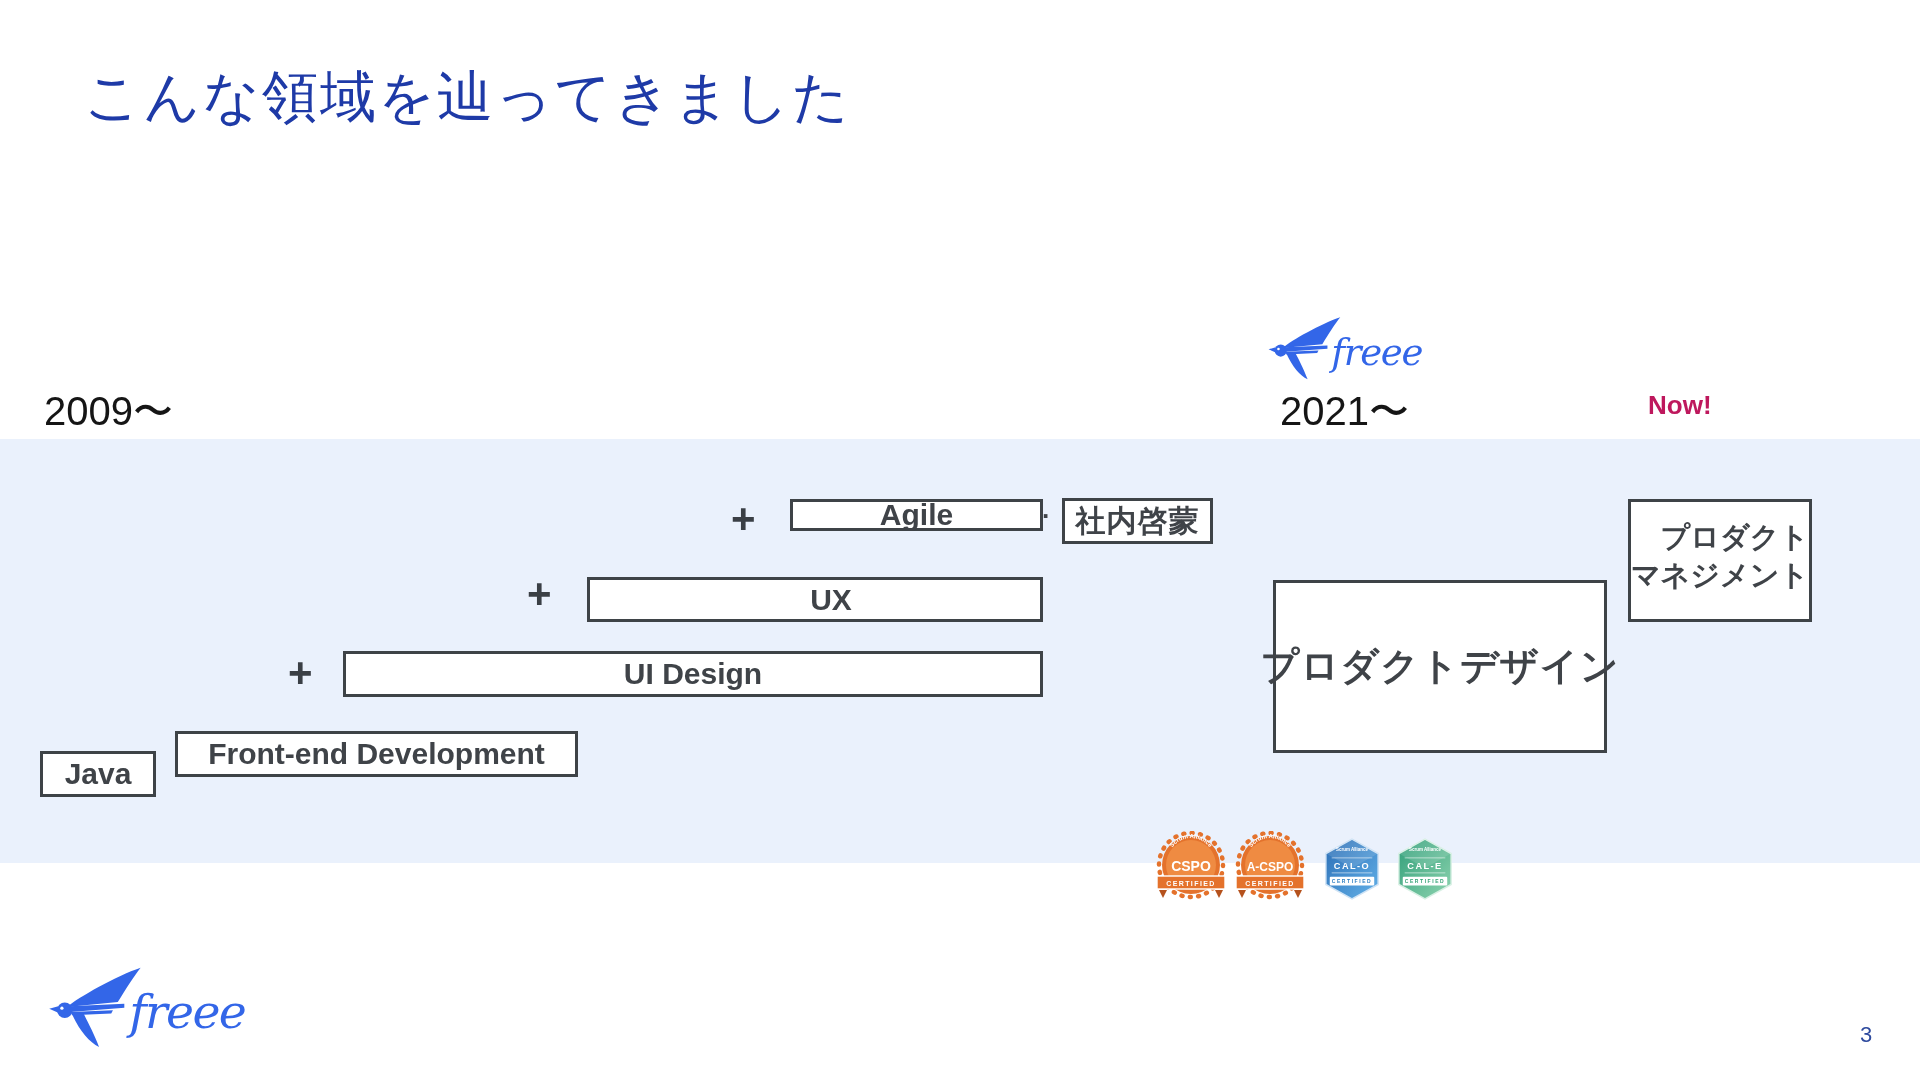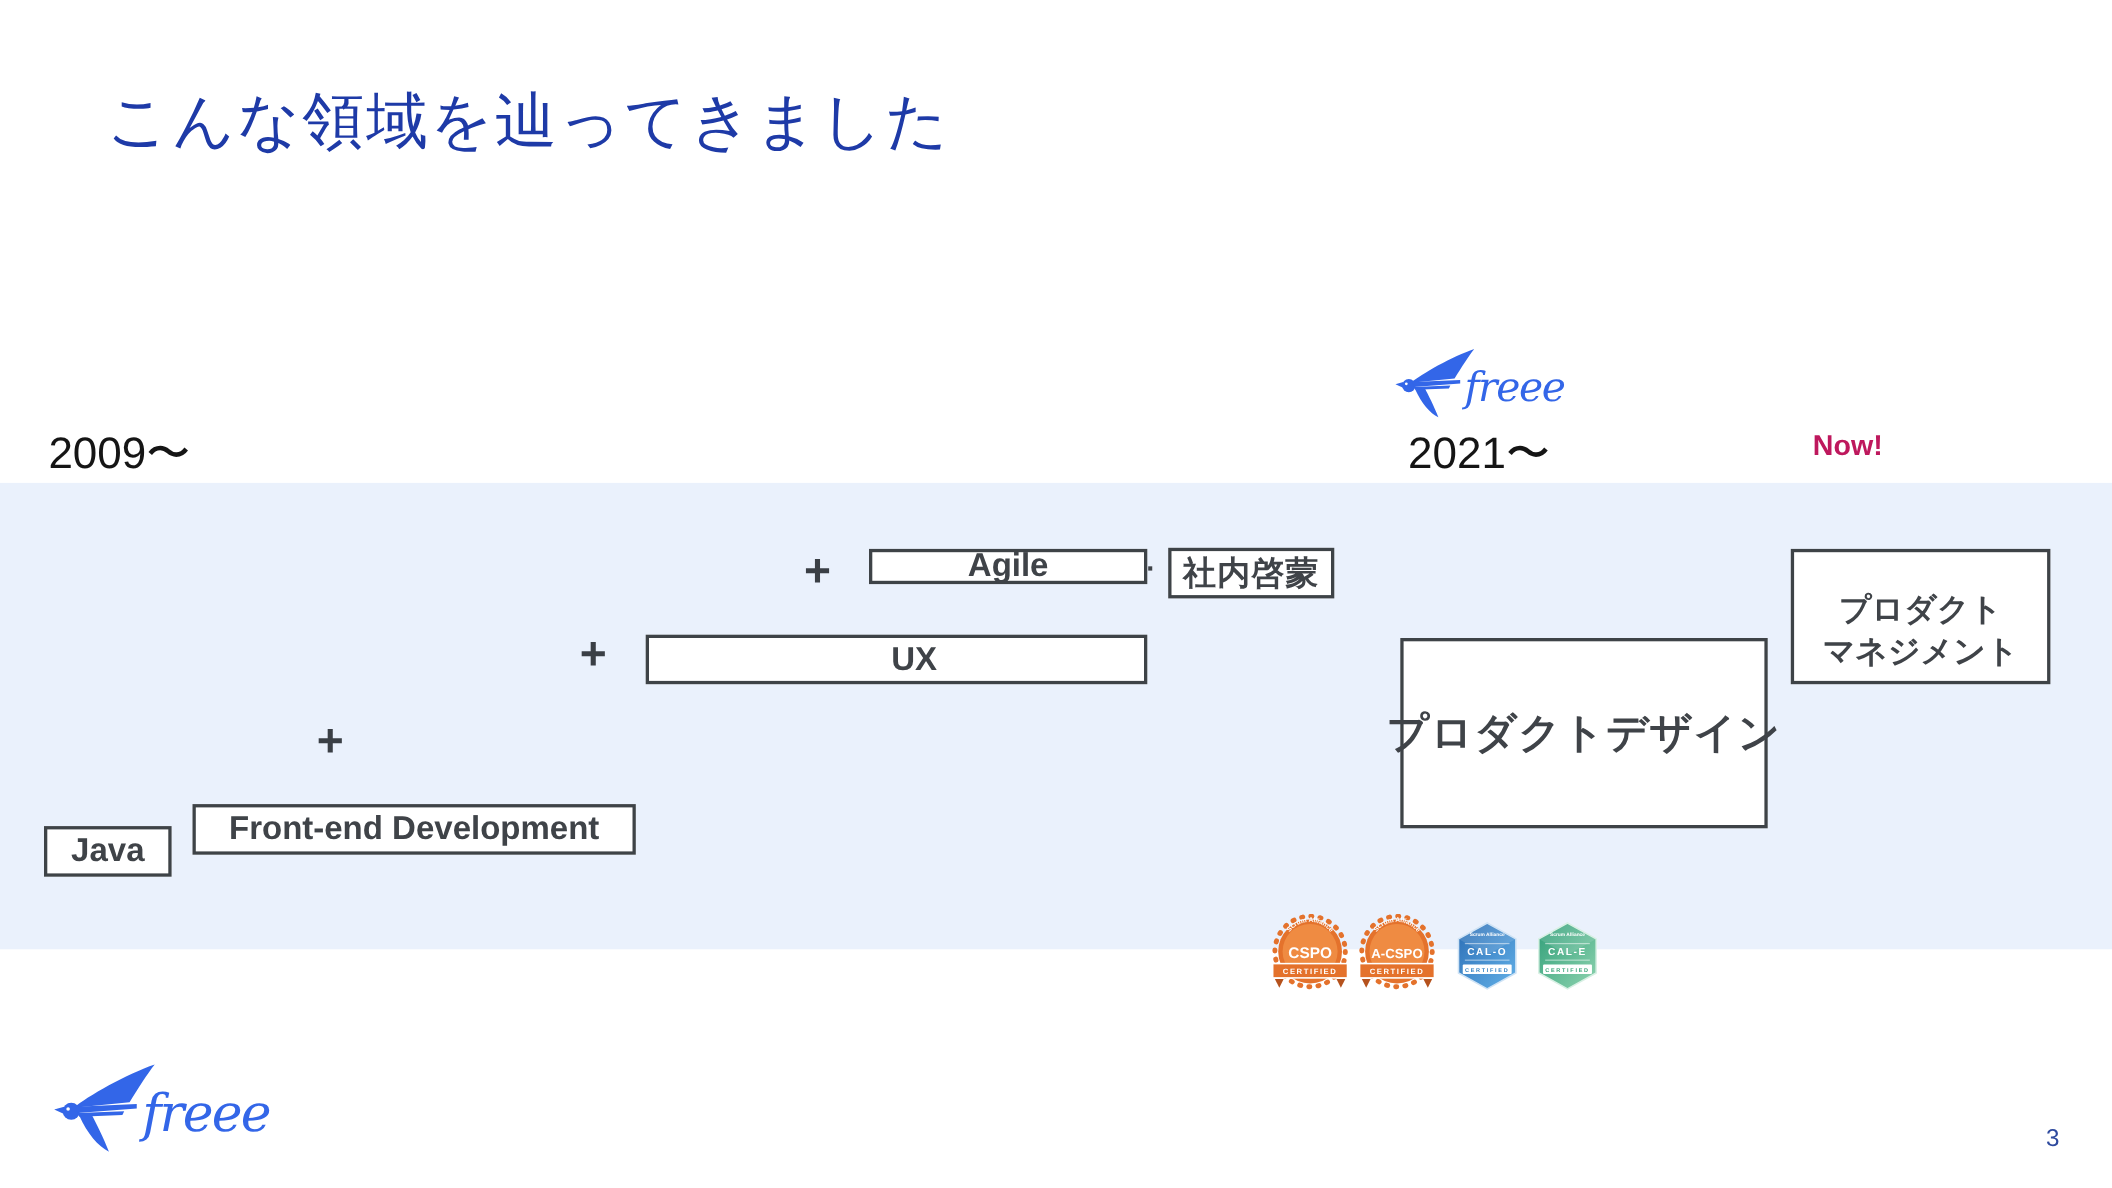--- a/index.html
+++ b/index.html
@@ -1,37 +1,37 @@
 <!DOCTYPE html>
 <html><head>
 <meta charset="utf-8">
 <style>
   html,body{margin:0;padding:0;background:#fff;}
   .slide{position:relative;width:1920px;height:1080px;background:#ffffff;overflow:hidden;
          font-family:"Liberation Sans",sans-serif;}
   .band{position:absolute;left:0;top:439px;width:1920px;height:424px;background:#eaf1fc;}
-  .title{position:absolute;left:84px;top:60px;margin:13px;font-size:56px;font-weight:500;
+  .title{position:absolute;left:84px;top:60px;margin:0;font-size:56px;font-weight:500;
          color:#1e3aa7;letter-spacing:2px;white-space:nowrap;}
   .era{position:absolute;font-size:40px;color:#151515;font-weight:400;white-space:nowrap;}
   .era-left{left:44px;top:384px;}
   .era-mid{left:1280px;top:384px;}
   .now{position:absolute;left:1648px;top:390px;font-size:26px;font-weight:700;color:#be185d;}
   .plus{position:absolute;font-size:42px;font-weight:800;color:#3a3f45;line-height:1;}
   .box{position:absolute;box-sizing:border-box;background:#ffffff;border:3px solid #3e4347;
        display:flex;align-items:center;justify-content:center;font-weight:700;color:#3f4348;
        white-space:nowrap;}
   .box-agile{left:790px;top:499px;width:253px;height:32px;font-size:30px;}
   .box-shanai{left:1062px;top:498px;width:151px;height:46px;font-size:30px;letter-spacing:1px;}
   .box-ux{left:587px;top:577px;width:456px;height:45px;font-size:30px;padding-left:32px;}
   .box-ui{left:343px;top:651px;width:700px;height:46px;font-size:30px;}
   .box-java{left:40px;top:731px;width:116px;height:46px;font-size:30px;margin-top:20px;}
   .box-fed{left:175px;top:731px;width:403px;height:46px;font-size:30px;}
   .box-pd{left:1273px;top:580px;width:334px;height:173px;font-size:38px;letter-spacing:1px;}
-  .box-pm{left:1628px;top:499px;width:236px;height:123px;font-size:29px;
-          flex-direction:column;justify-content:flex-start;padding-top:34px;line-height:1.32;}
+  .box-pm{left:1628px;top:499px;width:184px;height:123px;font-size:29px;
+          flex-direction:column;justify-content:flex-start;padding-top:16px;line-height:1.32;align-items:flex-end;}
   .dots{position:absolute;left:1042px;top:501px;font-size:26px;font-weight:700;color:#3f4348;
         letter-spacing:3px;}
   .logo{position:absolute;}
   .logo-top{left:1260px;top:316px;width:172px;height:64px;}
   .logo-bottom{left:46px;top:960px;width:204px;height:94px;}
   .badge{position:absolute;}
   .badge-cspo{left:1155px;top:831px;width:72px;height:74px;}
   .badge-acspo{left:1234px;top:831px;width:72px;height:74px;}
   .badge-calo{left:1323px;top:838px;width:58px;height:62px;}
   .badge-cale{left:1396px;top:838px;width:58px;height:62px;}
@@ -66,20 +66,21 @@
 
   <span class="plus" style="left:731px;top:498px;">+</span>
   <div class="box box-agile">Agile</div>
   <span class="dots">· ·</span>
   <div class="box box-shanai">社内啓蒙</div>
 
   <span class="plus" style="left:527px;top:573px;">+</span>
   <div class="box box-ux">UX</div>
 
   <span class="plus" style="left:288px;top:652px;">+</span>
+  <div class="box box-ui">UI Design</div>
 
   <div class="box box-java">Java</div>
   <div class="box box-fed">Front-end Development</div>
 
   <div class="box box-pd">プロダクトデザイン</div>
   <div class="box box-pm">
     <span>プロダクト</span>
     <span>マネジメント</span>
   </div>
 

